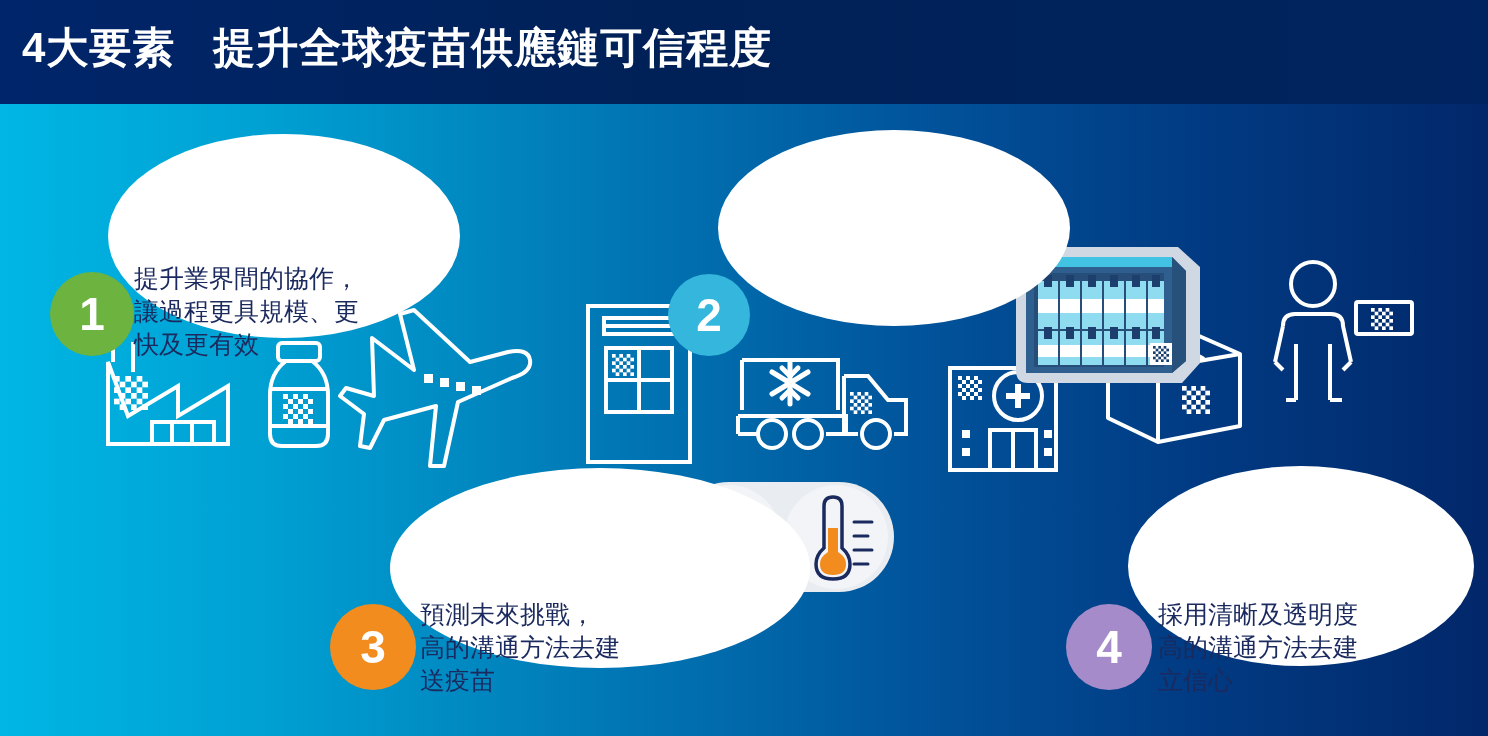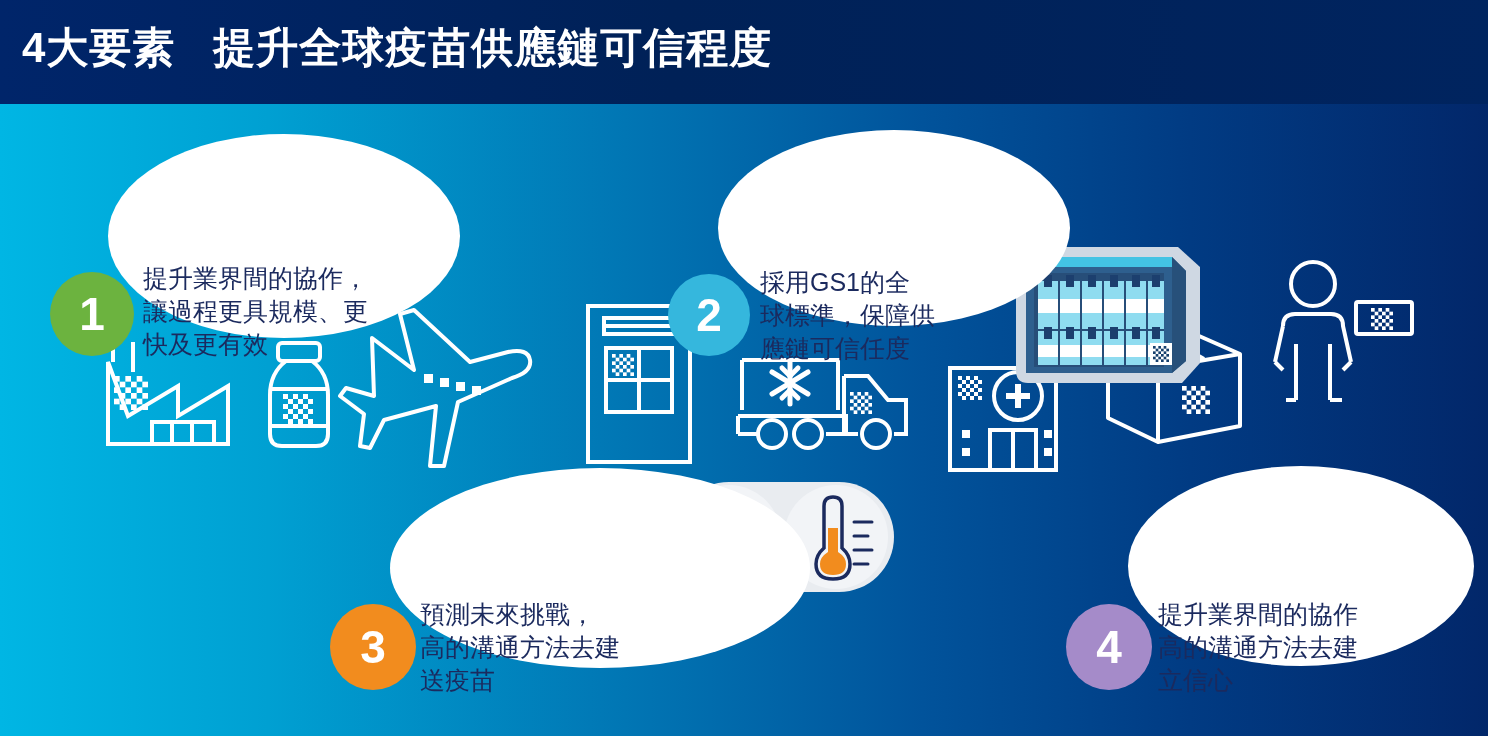--- a/index.html
+++ b/index.html
@@ -38,21 +38,21 @@
   .badge{
     position:absolute;border-radius:50%;
     display:flex;align-items:center;justify-content:center;
     color:#ffffff;font-size:46px;font-weight:bold;
     box-shadow:0 0 0 0 rgba(0,0,0,0);
   }
 
   
   #bubble-1{left:108px;top:30px;width:352px;height:204px;}
   #badge-1{left:50px;top:168px;width:84px;height:84px;background:#6cb33f;}
-  #text-1{left:143px;top:158px;width:290px;}
+  #text-1{left:134px;top:158px;width:290px;}
 
   
   #bubble-2{left:718px;top:26px;width:352px;height:196px;}
   #badge-2{left:668px;top:170px;width:82px;height:82px;background:#35b7dd;}
   #text-2{left:760px;top:162px;width:240px;}
 
   
   #bubble-3{left:390px;top:364px;width:420px;height:200px;}
   #badge-3{left:330px;top:500px;width:86px;height:86px;background:#f28c1e;}
   #text-3{left:420px;top:494px;width:250px;}
@@ -302,30 +302,27 @@
     </svg>
 
     <div id="bubble-1" class="bubble"></div>
     <div id="badge-1" class="badge" style="background: rgb(108, 179, 63);">1</div>
     <div id="text-1" class="bubble-text">提升業界間的協作，
 讓過程更具規模、更
 快及更有效</div>
 
     <div id="bubble-2" class="bubble"></div>
     <div id="badge-2" class="badge" style="background: rgb(53, 183, 221);">2</div>
-    <div id="text-2" class="bubble-text">採用GS1的全
-球標準，保障供
-應鏈可信任度</div>
 
     <div id="bubble-3" class="bubble"></div>
     <div id="badge-3" class="badge" style="background: rgb(242, 140, 30);">3</div>
     <div id="text-3" class="bubble-text">預測未來挑戰，
 高的溝通方法去建
 送疫苗</div>
 
     <div id="bubble-4" class="bubble"></div>
     <div id="badge-4" class="badge" style="background: rgb(165, 139, 201);">4</div>
-    <div id="text-4" class="bubble-text">提升業界間的協作
+    <div id="text-4" class="bubble-text">採用清晰及透明度
 高的溝通方法去建
 立信心</div>
 
   </div>
 </div>
 
 </body></html>

